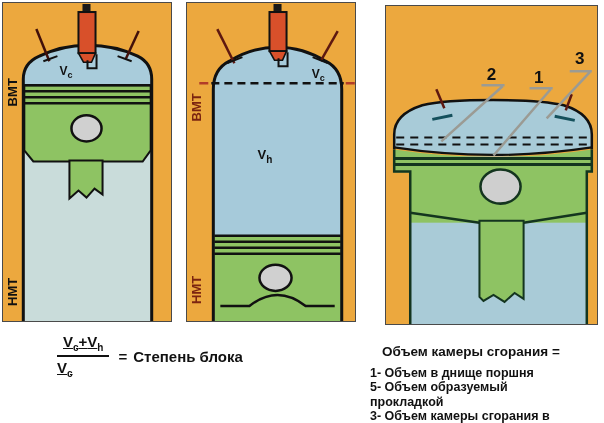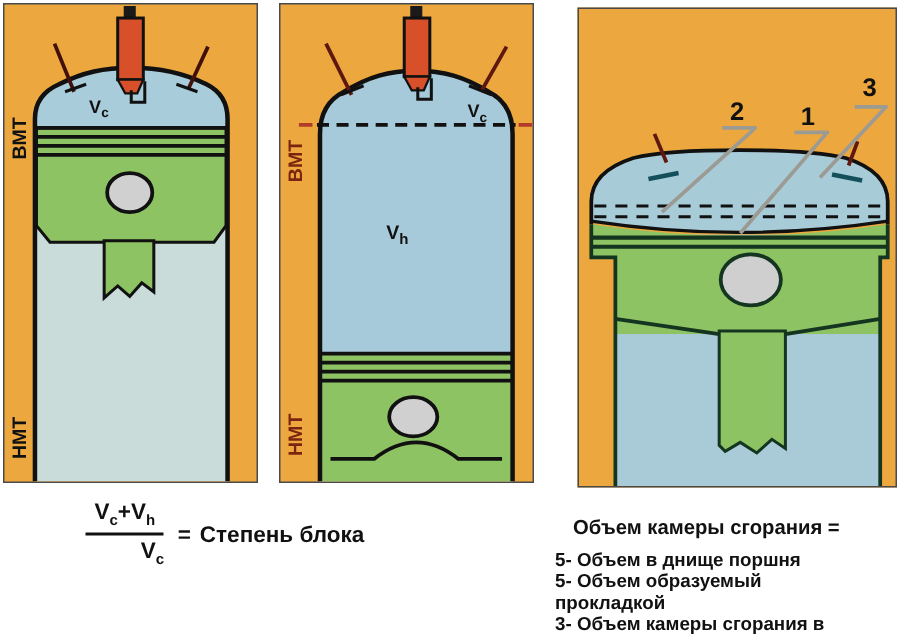--- a/index.html
+++ b/index.html
@@ -6,21 +6,21 @@
   body{width:604px;height:423px;position:relative;overflow:hidden;
        font-family:"Liberation Sans",sans-serif;color:#111;}
   .panel{position:absolute;background:#ECA83E;border:1.5px solid #4a4a4a;box-sizing:border-box;}
   #panel-1{left:2px;top:2px;width:170px;height:320px;}
   #panel-2{left:186px;top:2px;width:170px;height:320px;}
   #panel-3{left:385px;top:5px;width:213px;height:320px;}
   .panel svg{position:absolute;left:0;top:0;width:100%;height:100%;}
 
   .formula{position:absolute;left:57px;top:333px;display:flex;align-items:center;
            font-weight:bold;font-size:15px;}
-  .frac{display:inline-block;text-align:right;}
+  .frac{display:inline-block;text-align:left;text-decoration:underline;}
   .frac .num{padding:0 6px 2px 6px;border-bottom:2.5px solid #111;}
   .frac .den{padding-top:2px;}
   .frac sub,.formula sub{font-size:10px;}
   .formula .eq{margin:0 6px 0 9px;}
 
   .legend{position:absolute;left:370px;top:330px;width:214px;}
   .legend .title{font-weight:bold;font-size:13.5px;line-height:1.2;padding-left:12px;margin-top:14px;}
   .legend .items{margin-top:6px;font-weight:bold;font-size:12.5px;line-height:1.14;}
   .legend .items div{margin:0;}
 </style>
@@ -174,17 +174,17 @@
   </div>
   <div class="eq">=</div>
   <div class="result">Степень блока</div>
 </div>
 
 <div class="legend">
   <div class="title">
     <div>Объем камеры сгорания =</div>
   </div>
   <div class="items">
-    <div>5- Объем в днище поршня</div>
+    <div>1- Объем в днище поршня</div>
     <div>5- Объем образуемый прокладкой</div>
     <div>3- Объем камеры сгорания в головке блока</div>
   </div>
 </div>
 
 </body></html>

